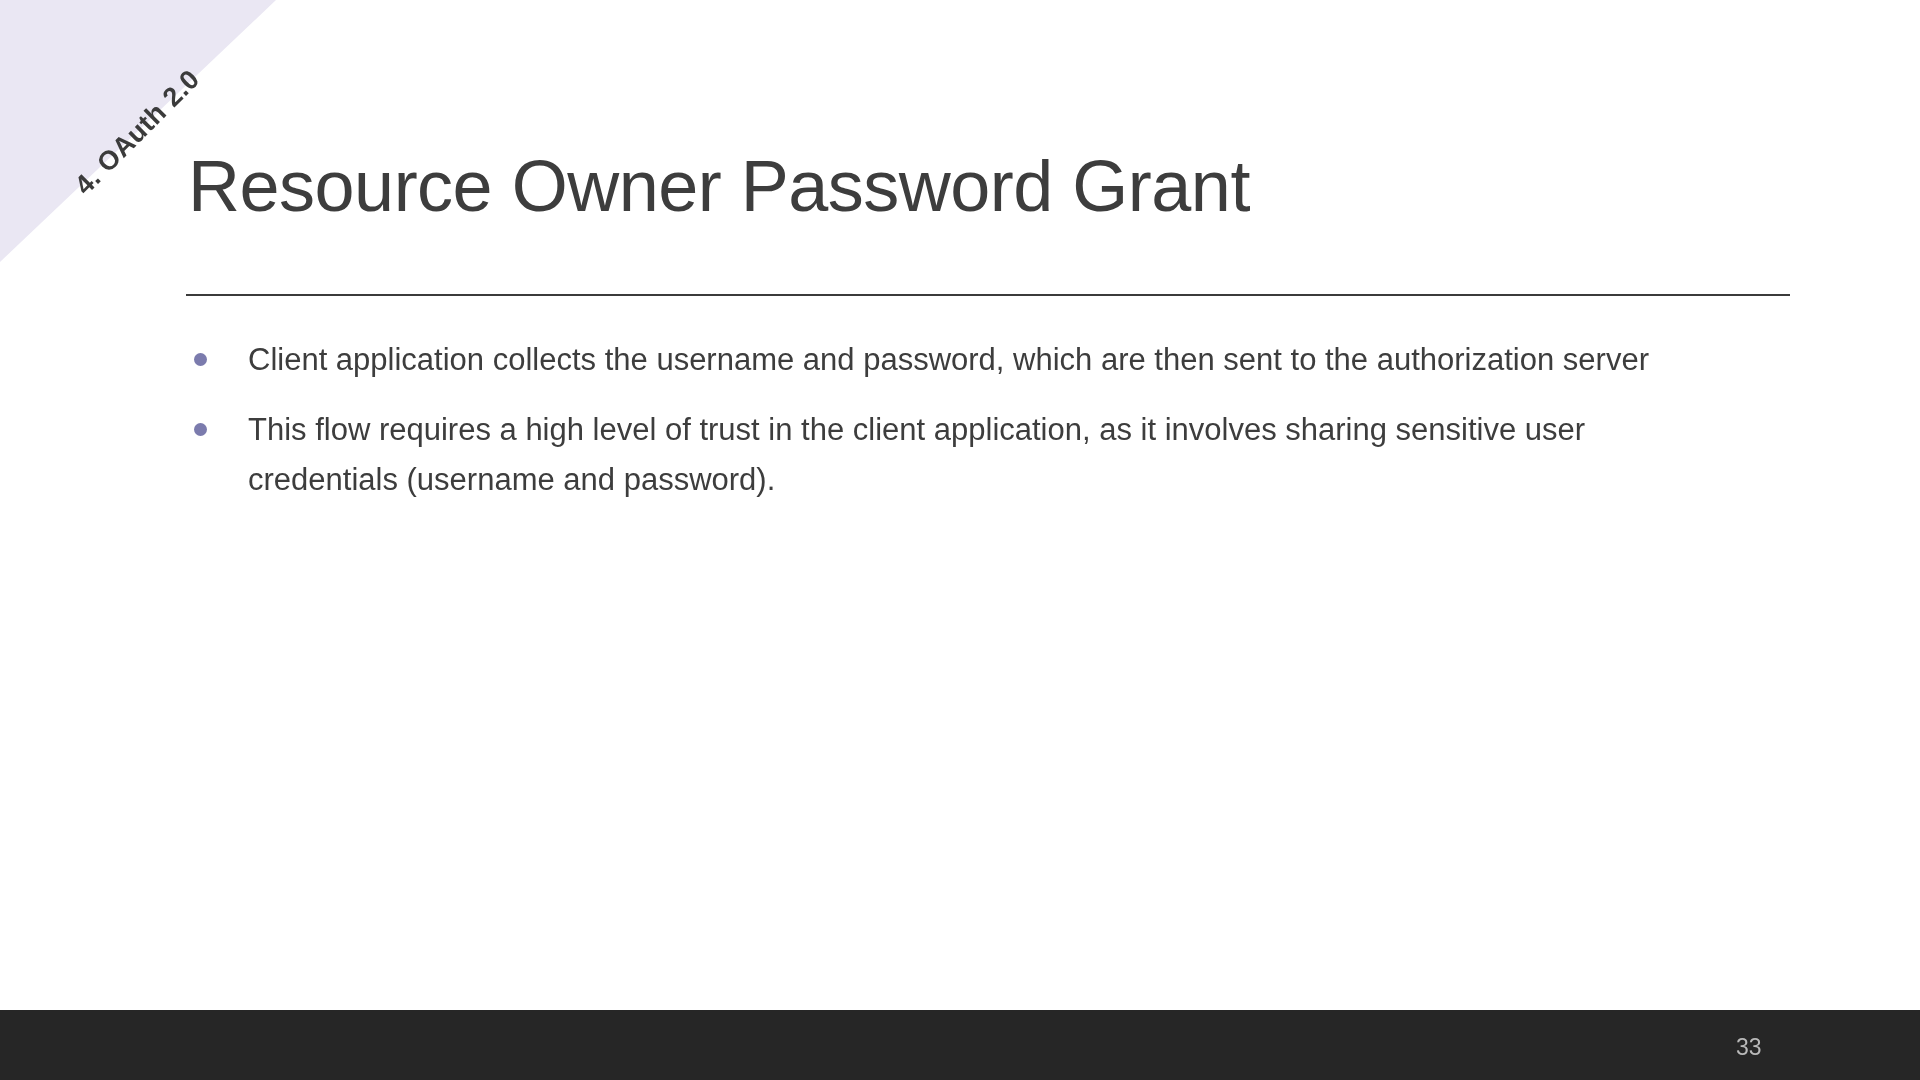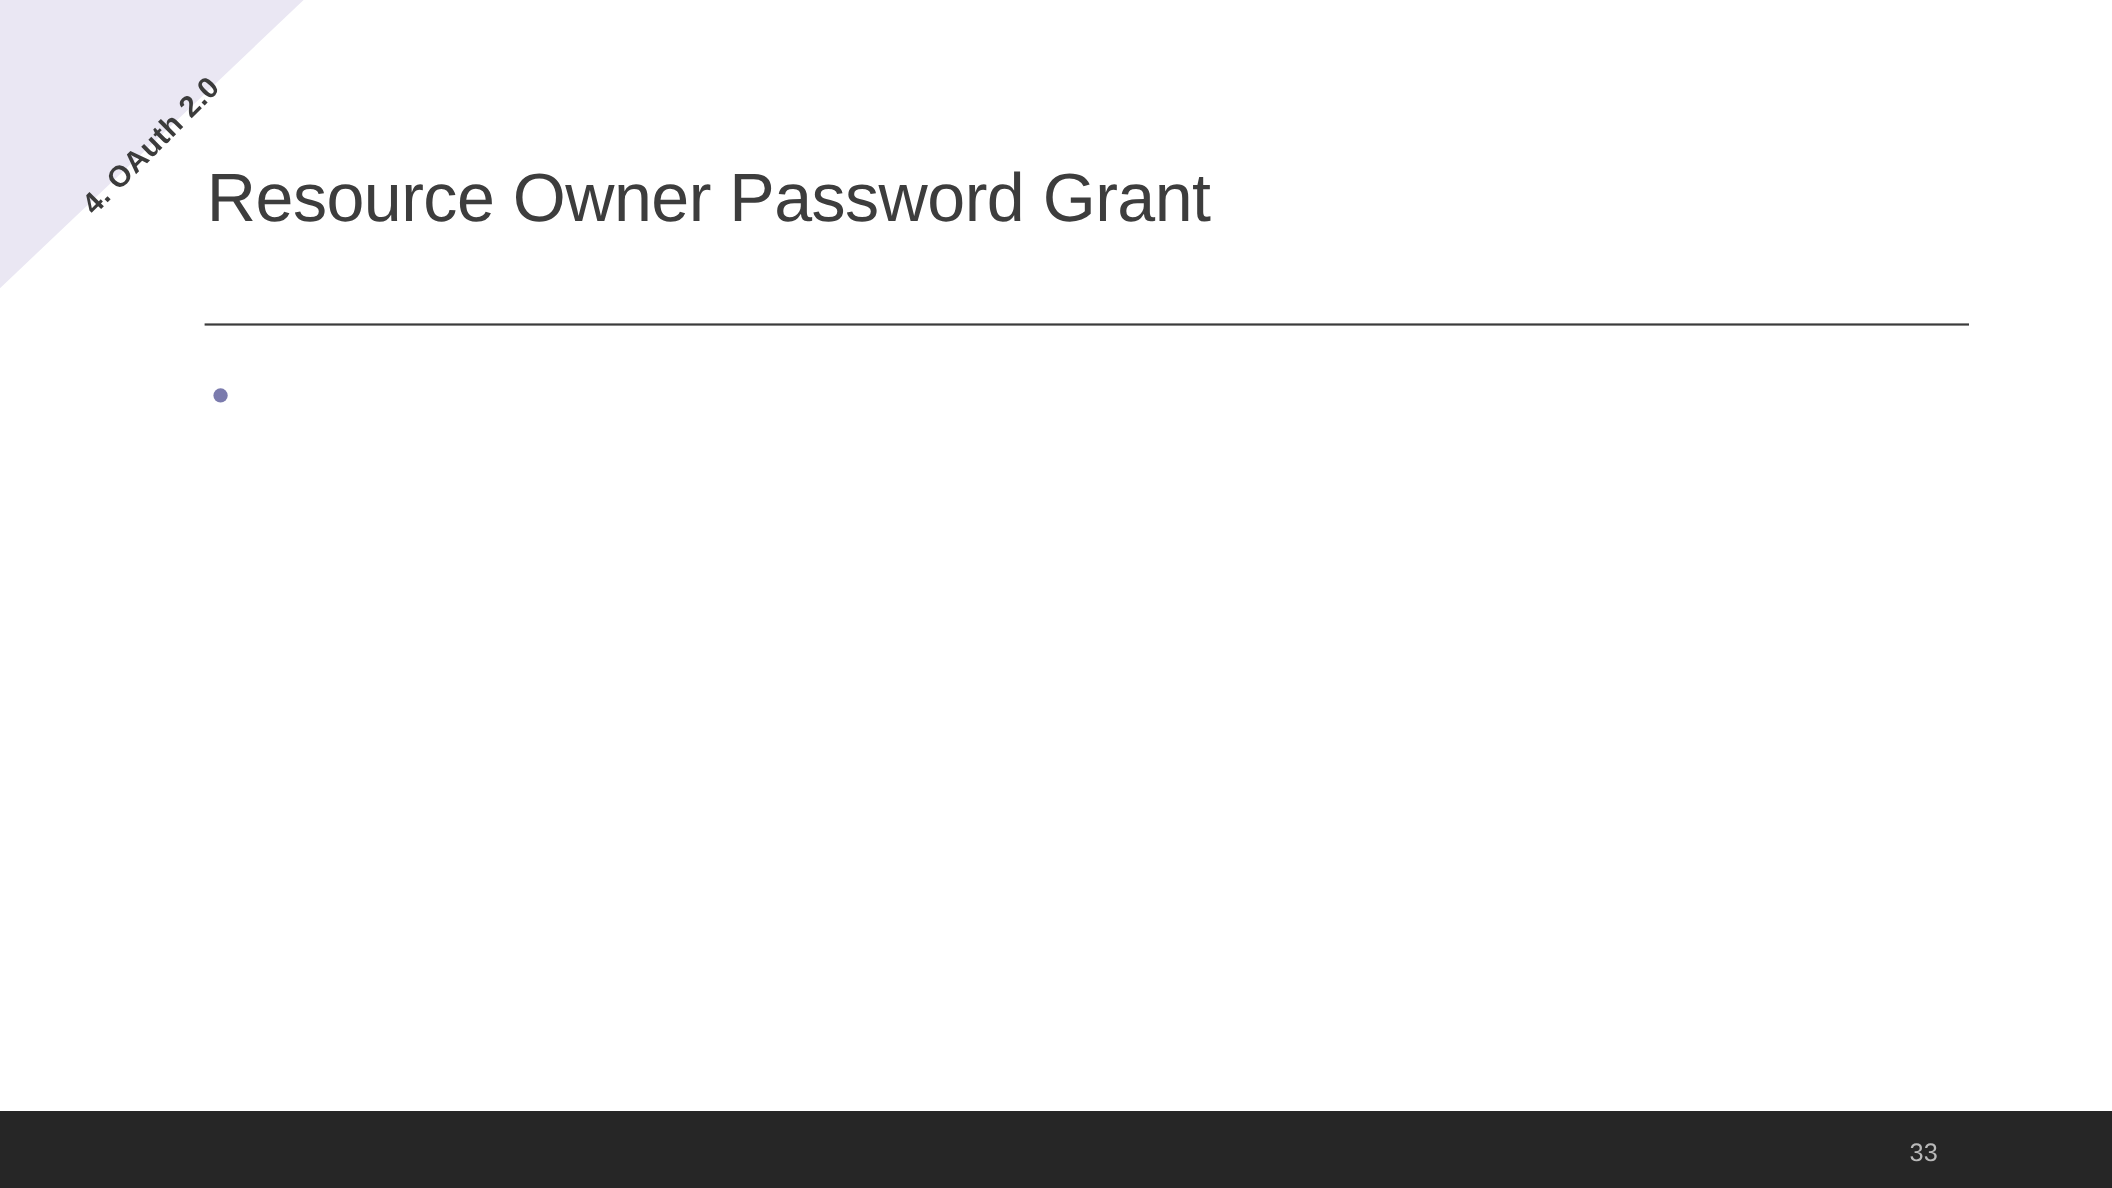--- a/index.html
+++ b/index.html
@@ -59,21 +59,21 @@
     letter-spacing: 0.5px;
     white-space: nowrap;
   }
 
   
   .title {
     position: absolute;
     left: 188px;
     top: 150px;
     width: 1620px;
-    font-size: 62px;
+    font-size: 72px;
     font-weight: 300;
     color: #3d3d3d;
     line-height: 1.0;
     letter-spacing: -0.5px;
     white-space: nowrap;
   }
 
   .title-rule {
     position: absolute;
     left: 186px;
@@ -151,26 +151,33 @@
     <div class="corner-triangle"></div>
     <div class="corner-label">4. OAuth 2.0</div>
   </div>
 
   <div class="title">Resource Owner Password Grant</div>
 
   <div class="title-rule"></div>
 
   <div class="bullets">
 
+    <div class="bullet-row">
+      <div class="bullet-dot-cell">
+        <span class="bullet-dot"></span>
+      </div>
+      <div class="bullet-text">Client application collects the username and password, which are then sent to the authorization server</div>
+    </div>
 
 
     <div class="bullet-row">
       <div class="bullet-dot-cell">
         <span class="bullet-dot"></span>
       </div>
+      <div class="bullet-text">This flow requires a high level of trust in the client application, as it involves sharing sensitive user credentials (username and password).</div>
     </div>
 
   </div>
 
   <div class="footer-bar"></div>
   <div class="page-number">33</div>
 
 </div>
 
 </body></html>

